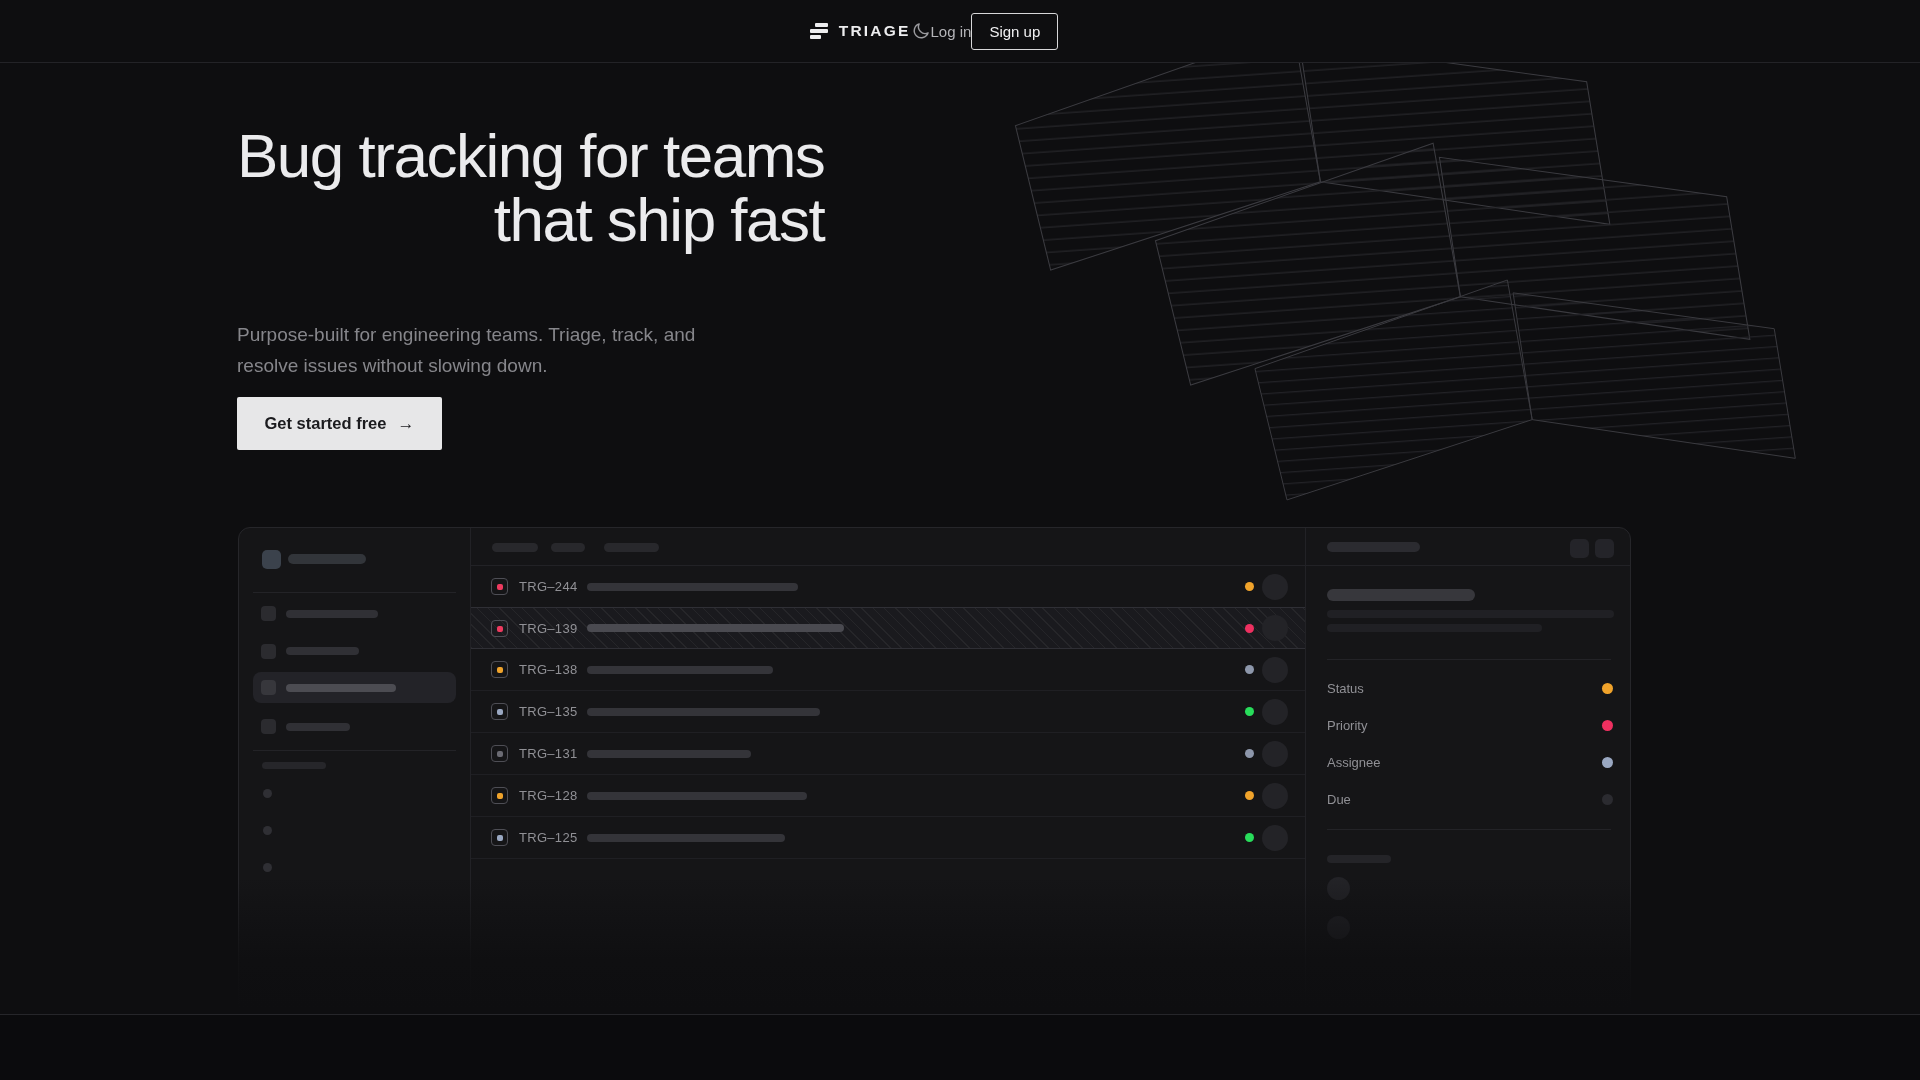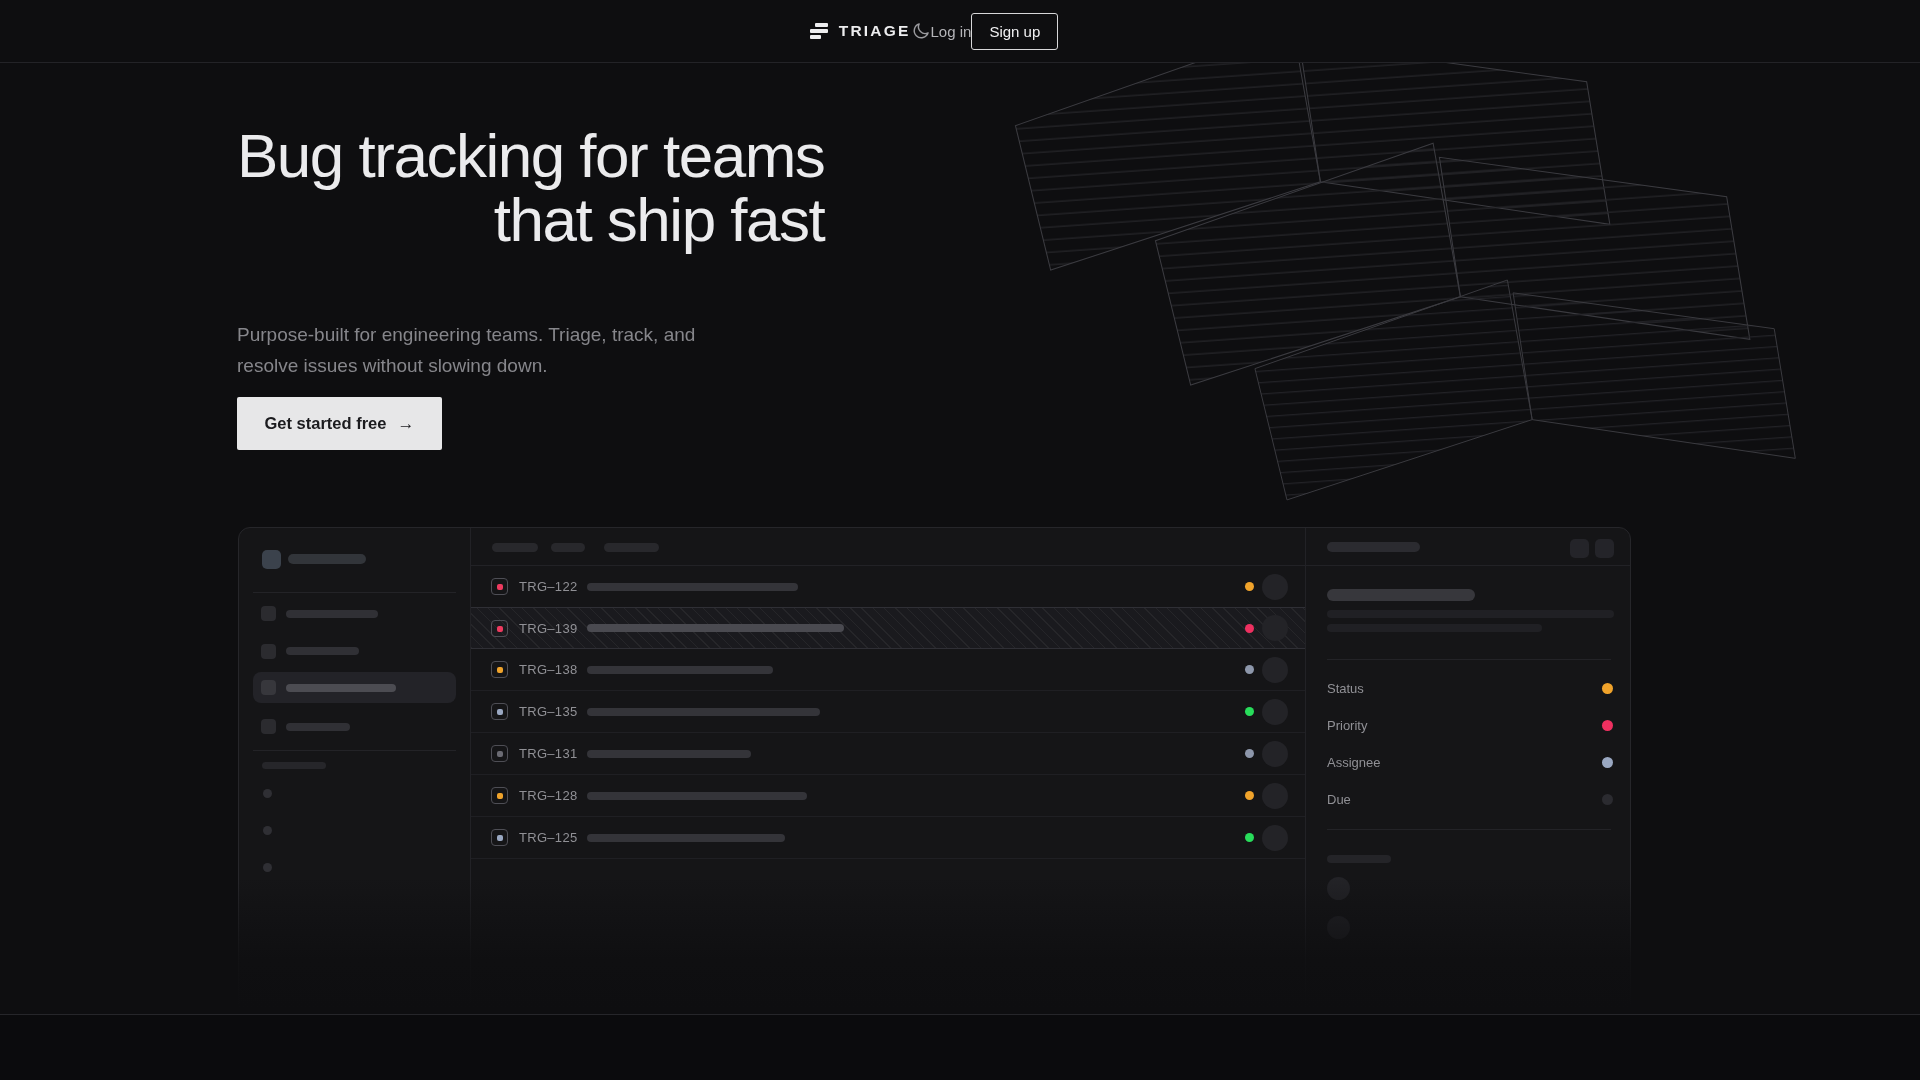--- a/index.html
+++ b/index.html
@@ -212,21 +212,21 @@
       <div class="list-header">
         <div class="lh-pill" style="left:21px;width:46px"></div>
         <div class="lh-pill" style="left:80px;width:34px"></div>
         <div class="lh-pill" style="left:133px;width:55px"></div>
       </div>
       <div>
           <div class="issue-row">
     <span class="issue-type">
               <i style="background: rgb(238, 58, 95);"></i>
             </span>
-    <span class="issue-id">TRG–122</span>
+    <span class="issue-id">TRG–244</span>
     <span class="issue-bar" style="width: 211px; background: rgb(52, 52, 57);"></span>
     <span class="issue-status" style="background: rgb(240, 163, 43);"></span>
     <span class="issue-avatar"></span>
   </div>
           <div class="issue-row selected">
     <span class="issue-type">
               <i style="background: rgb(238, 58, 95);"></i>
             </span>
     <span class="issue-id">TRG–139</span>
     <span class="issue-bar" style="width: 257px; background: rgb(74, 74, 80);"></span>

